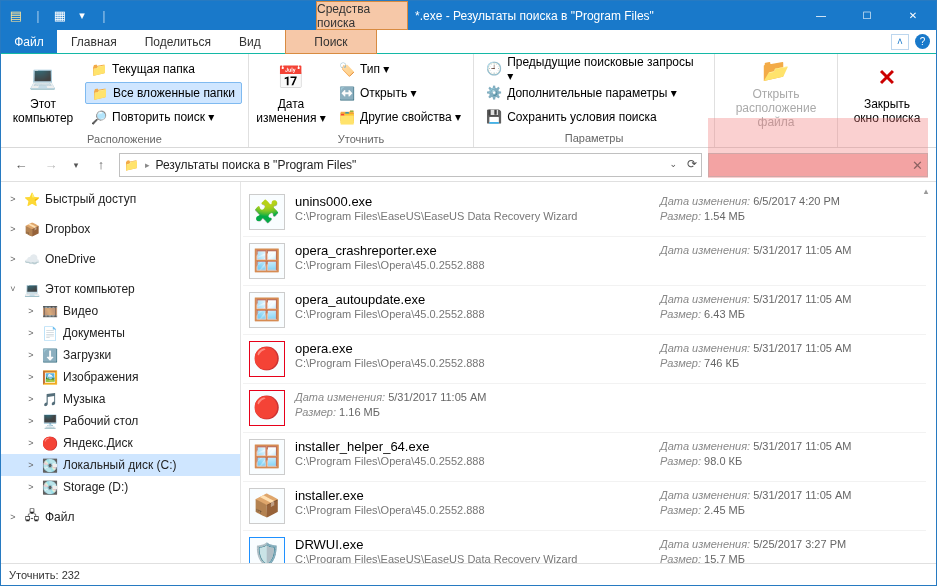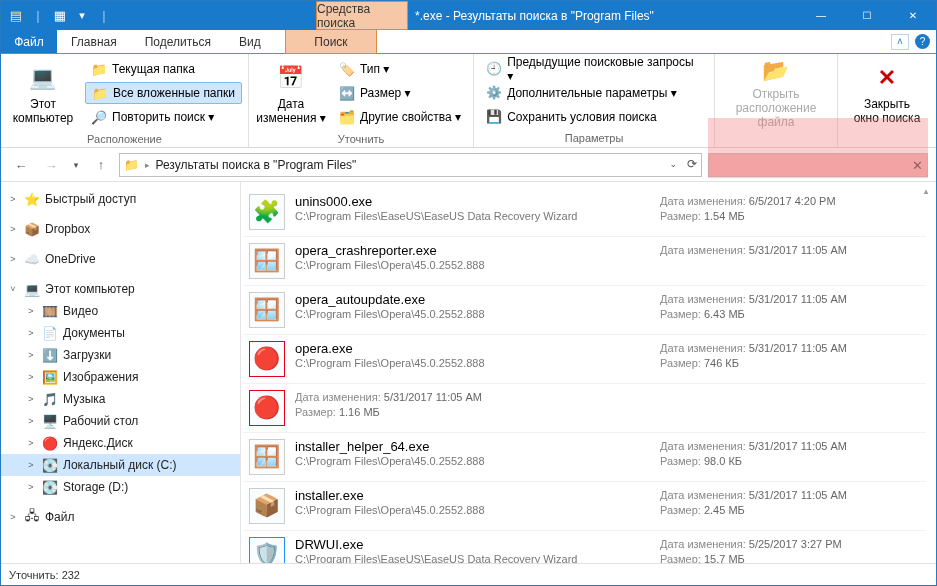--- a/index.html
+++ b/index.html
@@ -52,21 +52,21 @@
   .tree-item .ticon { width:16px; height:16px; display:flex; align-items:center; justify-content:center; font-size:13px;}
   .tree-item.selected { background:#cfe6ff; }
   .tree-item.indent1 { padding-left:24px; }
   .content { flex:1; overflow:auto; position:relative; padding:6px 10px 0 2px;}
   .file-row { display:flex; align-items:flex-start; padding:6px 6px; border-bottom:1px solid #f2f2f2; gap:10px;}
   .file-icon { width:36px; height:36px; display:flex; align-items:center; justify-content:center; font-size:22px; border:1px solid #ccc; background:#f9fdff;}
   .file-main { flex:1; min-width:0;}
   .file-name { font-size:13px;}
   .file-path { font-size:11px; color:#777; margin-top:1px; white-space:nowrap; overflow:hidden; text-overflow:ellipsis;}
   .file-meta { width:260px; font-size:11px; color:#666; line-height:15px;}
-  .file-meta span.lab { color:#888;}
+  .file-meta span.lab { color:#888;font-style:italic;}
   .scroll-hint { position:absolute; right:2px; top:4px; width:16px; height:14px; color:#999; font-size:9px; text-align:center;}
   
   .status-bar { height:22px; border-top:1px solid #e0e0e0; display:flex; align-items:center; padding:0 8px; font-size:11px; color:#333;}
 </style>
 </head>
 <body>
 
 <div class="window">
 
   <div class="titlebar">
@@ -152,21 +152,21 @@
           <span style="white-space:pre-line;">Дата
 изменения ▾</span>
         </div>
         <div class="small-stack" id="g2-stack">
             <div class="small-btn">
               <span class="sic">🏷️</span>
               <span>Тип ▾</span>
             </div>
             <div class="small-btn">
               <span class="sic">↔️</span>
-              <span>Размер ▾</span>
+              <span>Открыть ▾</span>
             </div>
             <div class="small-btn">
               <span class="sic">🗂️</span>
               <span>Другие свойства ▾</span>
             </div>
           </div>
       </div>
       <div class="rgroup-label">Уточнить</div>
     </div>
 

